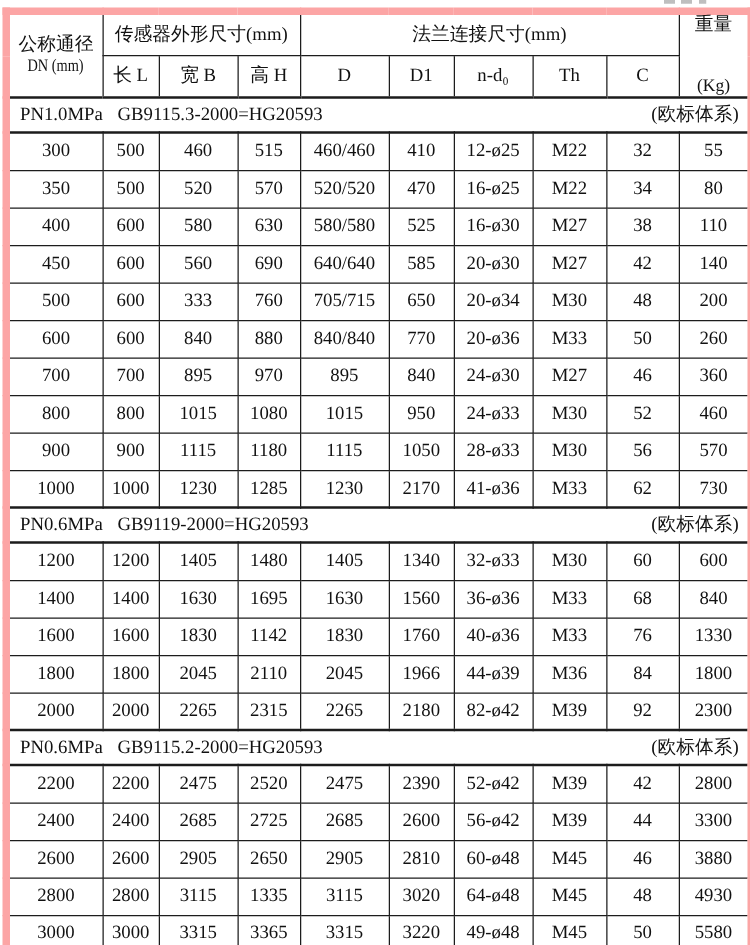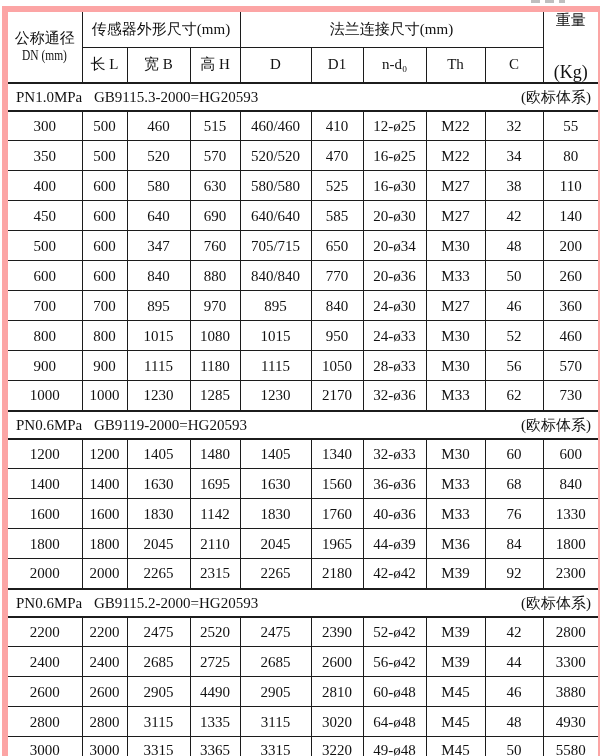--- a/index.html
+++ b/index.html
@@ -21,21 +21,21 @@
     text-align:center; vertical-align:middle;
     font-weight:normal; font-size:15px; line-height:1.12;
   }
   thead tr.h1 { height:32px; }
   thead tr.h2 { height:30px; }
   tr.section-row { height:28px; }
   tr.data-row { height:30px; }
   thead tr.h2 th { border-bottom:2px solid #1c1c1c;margin-left:34px; }
   tr.section-row td { border-top:2px solid #1c1c1c; border-bottom:2px solid #1c1c1c; }
   .dn-sub { display:inline-block; transform:scaleX(.82); font-size:14px; white-space:nowrap; }
-  .wt-sub { font-size:18px;margin-top:33px; }
+  .wt-sub { font-size:14px;margin-top:33px; }
   .sec-flex {
     display:flex; align-items:center; width:100%;
     padding:0 7px 0 8px; box-sizing:border-box; text-align:left;
   }
   .sec-pn   { width:78px; flex:none; white-space:nowrap; }
   .sec-code { flex:none; white-space:nowrap; }
   .sec-sys  { margin-left:auto; white-space:nowrap; }
 </style>
 </head>
 <body>
@@ -121,33 +121,33 @@
         <td>580/580</td>
         <td>525</td>
         <td>16-ø30</td>
         <td>M27</td>
         <td>38</td>
         <td>110</td>
       </tr>
       <tr class="data-row">
         <td>450</td>
         <td>600</td>
-        <td>640</td>
+        <td>560</td>
         <td>690</td>
         <td>640/640</td>
         <td>585</td>
         <td>20-ø30</td>
         <td>M27</td>
         <td>42</td>
         <td>140</td>
       </tr>
       <tr class="data-row">
         <td>500</td>
         <td>600</td>
-        <td>347</td>
+        <td>333</td>
         <td>760</td>
         <td>705/715</td>
         <td>650</td>
         <td>20-ø34</td>
         <td>M30</td>
         <td>48</td>
         <td>200</td>
       </tr>
       <tr class="data-row">
         <td>600</td>
@@ -197,21 +197,21 @@
         <td>56</td>
         <td>570</td>
       </tr>
       <tr class="data-row">
         <td>1000</td>
         <td>1000</td>
         <td>1230</td>
         <td>1285</td>
         <td>1230</td>
         <td>2170</td>
-        <td>32-ø36</td>
+        <td>41-ø36</td>
         <td>M33</td>
         <td>62</td>
         <td>730</td>
       </tr>
       <tr class="section-row">
         <td colspan="10">
           <div class="sec-flex">
             <span class="sec-pn">PN0.6MPa</span>
             <span class="sec-code">GB9119-2000=HG20593</span>
             <span class="sec-sys">(欧标体系)</span>
@@ -253,34 +253,34 @@
         <td>M33</td>
         <td>76</td>
         <td>1330</td>
       </tr>
       <tr class="data-row">
         <td>1800</td>
         <td>1800</td>
         <td>2045</td>
         <td>2110</td>
         <td>2045</td>
-        <td>1965</td>
+        <td>1966</td>
         <td>44-ø39</td>
         <td>M36</td>
         <td>84</td>
         <td>1800</td>
       </tr>
       <tr class="data-row">
         <td>2000</td>
         <td>2000</td>
         <td>2265</td>
         <td>2315</td>
         <td>2265</td>
         <td>2180</td>
-        <td>42-ø42</td>
+        <td>82-ø42</td>
         <td>M39</td>
         <td>92</td>
         <td>2300</td>
       </tr>
       <tr class="section-row">
         <td colspan="10">
           <div class="sec-flex">
             <span class="sec-pn">PN0.6MPa</span>
             <span class="sec-code">GB9115.2-2000=HG20593</span>
             <span class="sec-sys">(欧标体系)</span>
@@ -308,21 +308,21 @@
         <td>2600</td>
         <td>56-ø42</td>
         <td>M39</td>
         <td>44</td>
         <td>3300</td>
       </tr>
       <tr class="data-row">
         <td>2600</td>
         <td>2600</td>
         <td>2905</td>
-        <td>4490</td>
+        <td>2650</td>
         <td>2905</td>
         <td>2810</td>
         <td>60-ø48</td>
         <td>M45</td>
         <td>46</td>
         <td>3880</td>
       </tr>
       <tr class="data-row">
         <td>2800</td>
         <td>2800</td>

